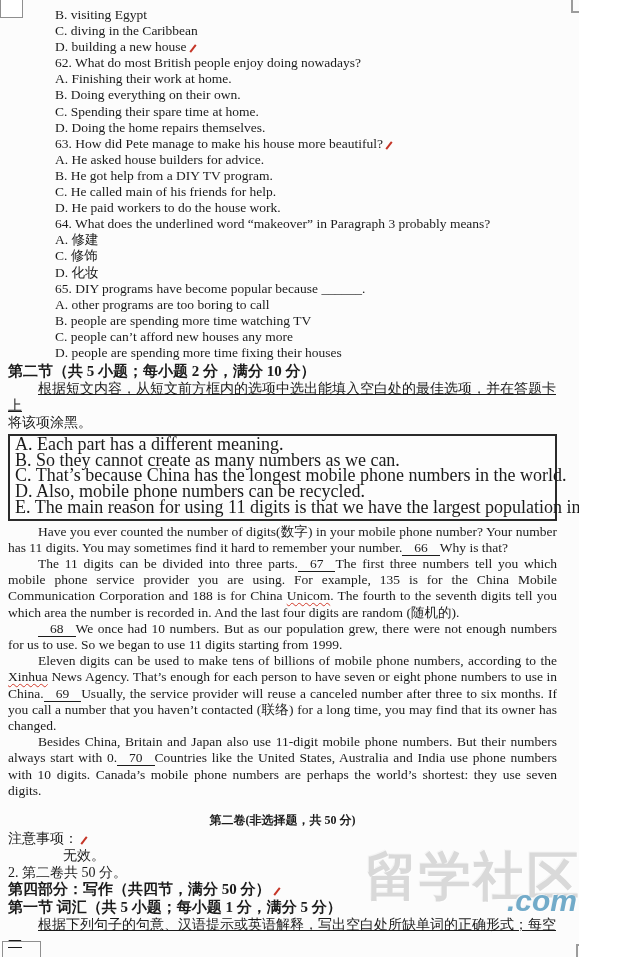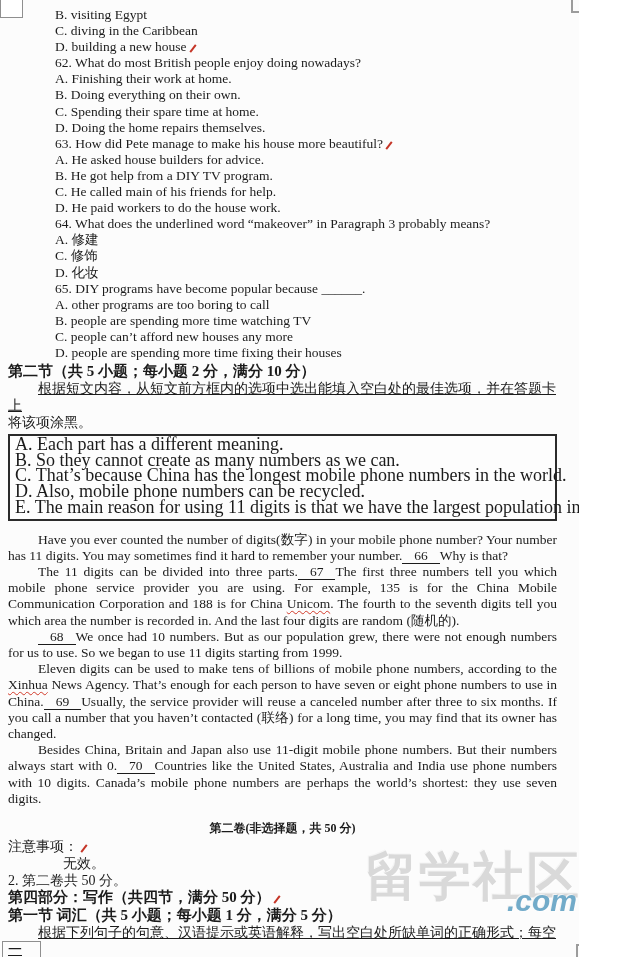--- a/index.html
+++ b/index.html
@@ -10,21 +10,21 @@
     font-family:"Liberation Serif","DejaVu Serif",serif;
     padding:7px 22px 0 8px;
   }
   .mc-block { margin-left:47px; }
   .mc-block .line { font-size:13.5px; line-height:16.1px; white-space:nowrap; }
   .h-cn { font-weight:700; font-size:15px; line-height:18px; margin-top:1px; }
   .ins { font-size:14px; line-height:17px; }
   .ind { text-indent:30px;text-decoration:underline; }
   .optbox { border:2px solid #2b2b2b; margin-top:3px; padding:1px 5px 3px 5px; background:#fdfdfd; }
   .optbox .line { font-size:18px; line-height:15.7px; white-space:nowrap; }
-  .passage { margin-top:11px; }
+  .passage { margin-top:3px; }
   .para { font-size:13.5px; line-height:16.2px; text-align:justify; text-indent:30px; }
   .blank { border-bottom:1px solid #1b1b1b; padding:0 12px; }
   .spell {
     text-decoration:underline; text-decoration-style:wavy;
     text-decoration-color:#d23a2a; text-decoration-thickness:1px; text-underline-offset:2px;
   }
   .h-center { text-align:center; font-weight:700; font-size:12px; line-height:20px; margin-top:11px; }
   .notes { font-size:14px; line-height:17px; }
   .hang { margin-left:55px; }
   .bold-cn { font-weight:700; font-size:15px; line-height:17.5px; }

